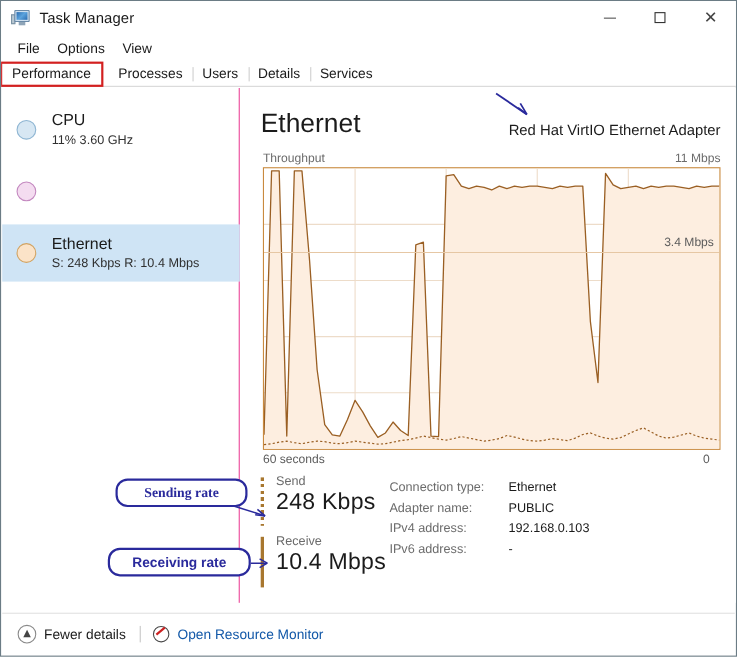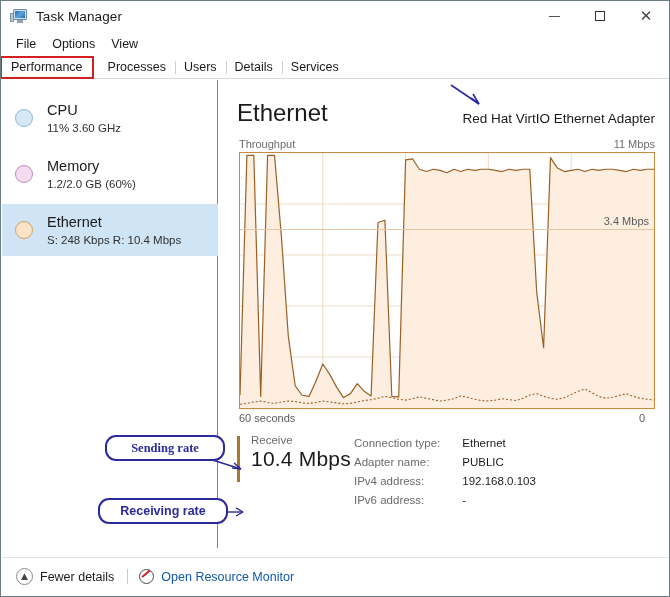--- a/index.html
+++ b/index.html
@@ -249,24 +249,20 @@
   <div id="sidebar">
     <div class="side-item" id="side-cpu">
       <div class="side-icon" style="background:#d7e7f3;border:1px solid #8fb6d3;"></div>
       <div class="side-text">
         <div class="side-title">CPU</div>
         <div class="side-sub">11%  3.60 GHz</div>
       </div>
     </div>
     <div class="side-item" id="side-memory">
       <div class="side-icon" style="background:#f4dcf0;border:1px solid #c489c0;"></div>
-      <div class="side-text">
-        <div class="side-title">Memory</div>
-        <div class="side-sub">1.2/2.0 GB (60%)</div>
-      </div>
     </div>
     <div class="side-item" id="side-ethernet">
       <div class="side-icon" style="background:#fbe3c8;border:1px solid #d2a362;"></div>
       <div class="side-text">
         <div class="side-title">Ethernet</div>
         <div class="side-sub">S: 248 Kbps R: 10.4 Mbps</div>
       </div>
     </div>
   </div>
 
@@ -290,20 +286,25 @@
           <path d="M0,244.15 L6.93,2.34 L13.87,2.34 L20.80,245.32 L27.73,2.34 L34.67,2.34 L41.60,84.11 L48.53,184.57 L55.47,234.80 L62.40,244.15 L69.33,245.32 L76.27,230.13 L83.20,212.61 L90.13,223.12 L97.07,235.97 L104.00,246.49 L110.93,242.51 L117.87,232.47 L124.80,240.18 L131.73,244.85 L138.67,70.09 L145.60,67.75 L152.53,245.32 L159.47,245.79 L166.40,7.01 L173.33,5.84 L180.27,16.35 L187.20,18.69 L194.13,16.35 L201.07,17.52 L208.00,19.86 L214.93,16.35 L221.87,18.69 L228.80,16.35 L235.73,17.52 L242.67,16.35 L249.60,16.35 L256.53,17.52 L263.47,18.69 L270.40,16.35 L277.33,17.52 L284.27,16.35 L291.20,16.35 L298.13,140.18 L305.07,196.25 L312.00,4.67 L318.93,15.19 L325.87,18.69 L332.80,17.52 L339.73,16.35 L346.67,18.69 L353.60,16.35 L360.53,17.52 L367.47,16.35 L374.40,16.35 L381.33,17.52 L388.27,18.69 L395.20,16.35 L402.13,17.52 L409.07,16.35 L416.00,16.35" fill="none" stroke="#9a5f23" stroke-width="1.2" stroke-linejoin="round"></path>
           <line x1="0" y1="77.1" x2="416" y2="77.1" stroke="#e6c7a4" stroke-width="1"></line>
           <path d="M0,253.26181818181817 L6.93,252.33 L13.87,250.93 L20.80,249.99 L27.73,251.39 L34.67,252.33 L41.60,250.93 L48.53,249.99 L55.47,250.46 L62.40,251.86 L69.33,252.33 L76.27,251.39 L83.20,249.99 L90.13,250.93 L97.07,251.86 L104.00,252.79 L110.93,252.33 L117.87,250.93 L124.80,249.52 L131.73,248.59 L138.67,247.19 L145.60,245.32 L152.53,246.72 L159.47,248.12 L166.40,249.06 L173.33,247.65 L180.27,245.79 L187.20,247.19 L194.13,248.59 L201.07,249.99 L208.00,249.06 L214.93,247.65 L221.87,244.85 L228.80,246.25 L235.73,248.12 L242.67,249.52 L249.60,249.99 L256.53,249.06 L263.47,247.65 L270.40,248.59 L277.33,249.52 L284.27,247.19 L291.20,243.92 L298.13,242.51 L305.07,245.32 L312.00,247.19 L318.93,248.12 L325.87,246.72 L332.80,243.45 L339.73,240.18 L346.67,237.84 L353.60,241.58 L360.53,245.32 L367.47,247.19 L374.40,246.25 L381.33,244.38 L388.27,242.51 L395.20,245.32 L402.13,247.19 L409.07,248.12 L416.00,249.06" fill="none" stroke="#9a5f23" stroke-width="1.1" stroke-dasharray="2,2"></path>
         </svg>
       <div id="inner-label">3.4 Mbps</div>
     </div>
     <div id="axis-left">60 seconds</div>
     <div id="axis-right">0</div>
 
     <div id="stats">
+      <div class="stat-block" id="stat-send">
+        <div class="bar-dotted"></div>
+        <div class="stat-label">Send</div>
+        <div class="stat-value">248 Kbps</div>
+      </div>
       <div class="stat-block" id="stat-recv">
         <div class="bar-solid"></div>
         <div class="stat-label">Receive</div>
         <div class="stat-value">10.4 Mbps</div>
       </div>
     </div>
 
     <div id="adapter-table">
       <table>
         <tbody>

